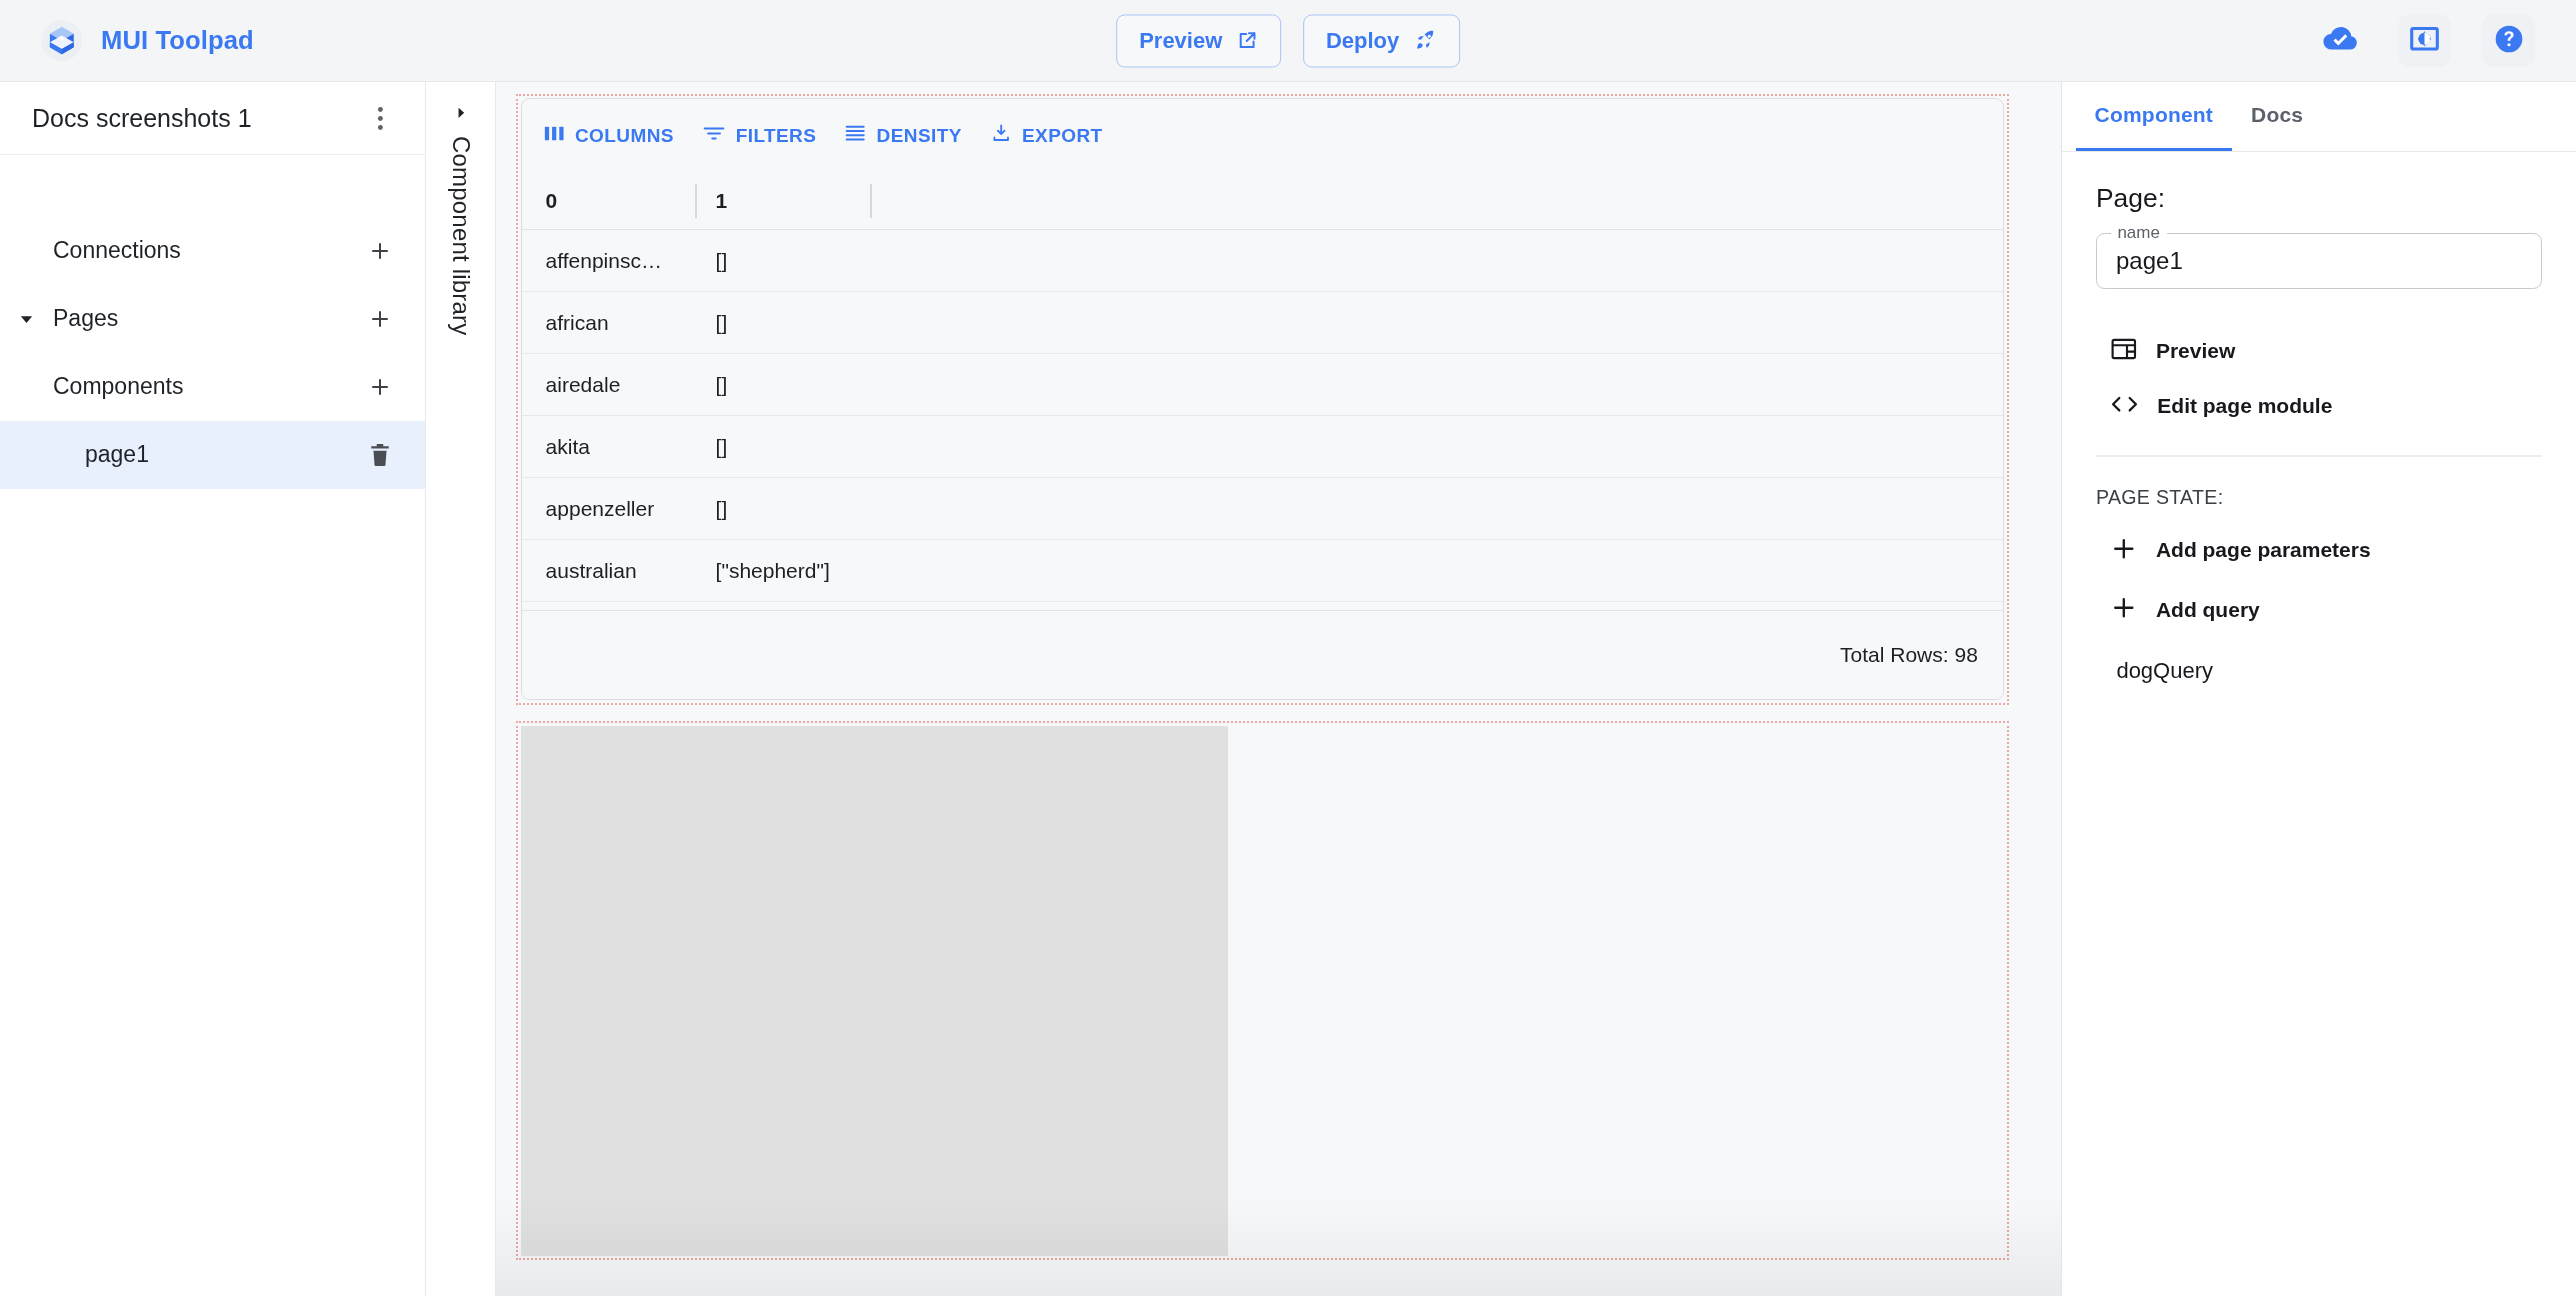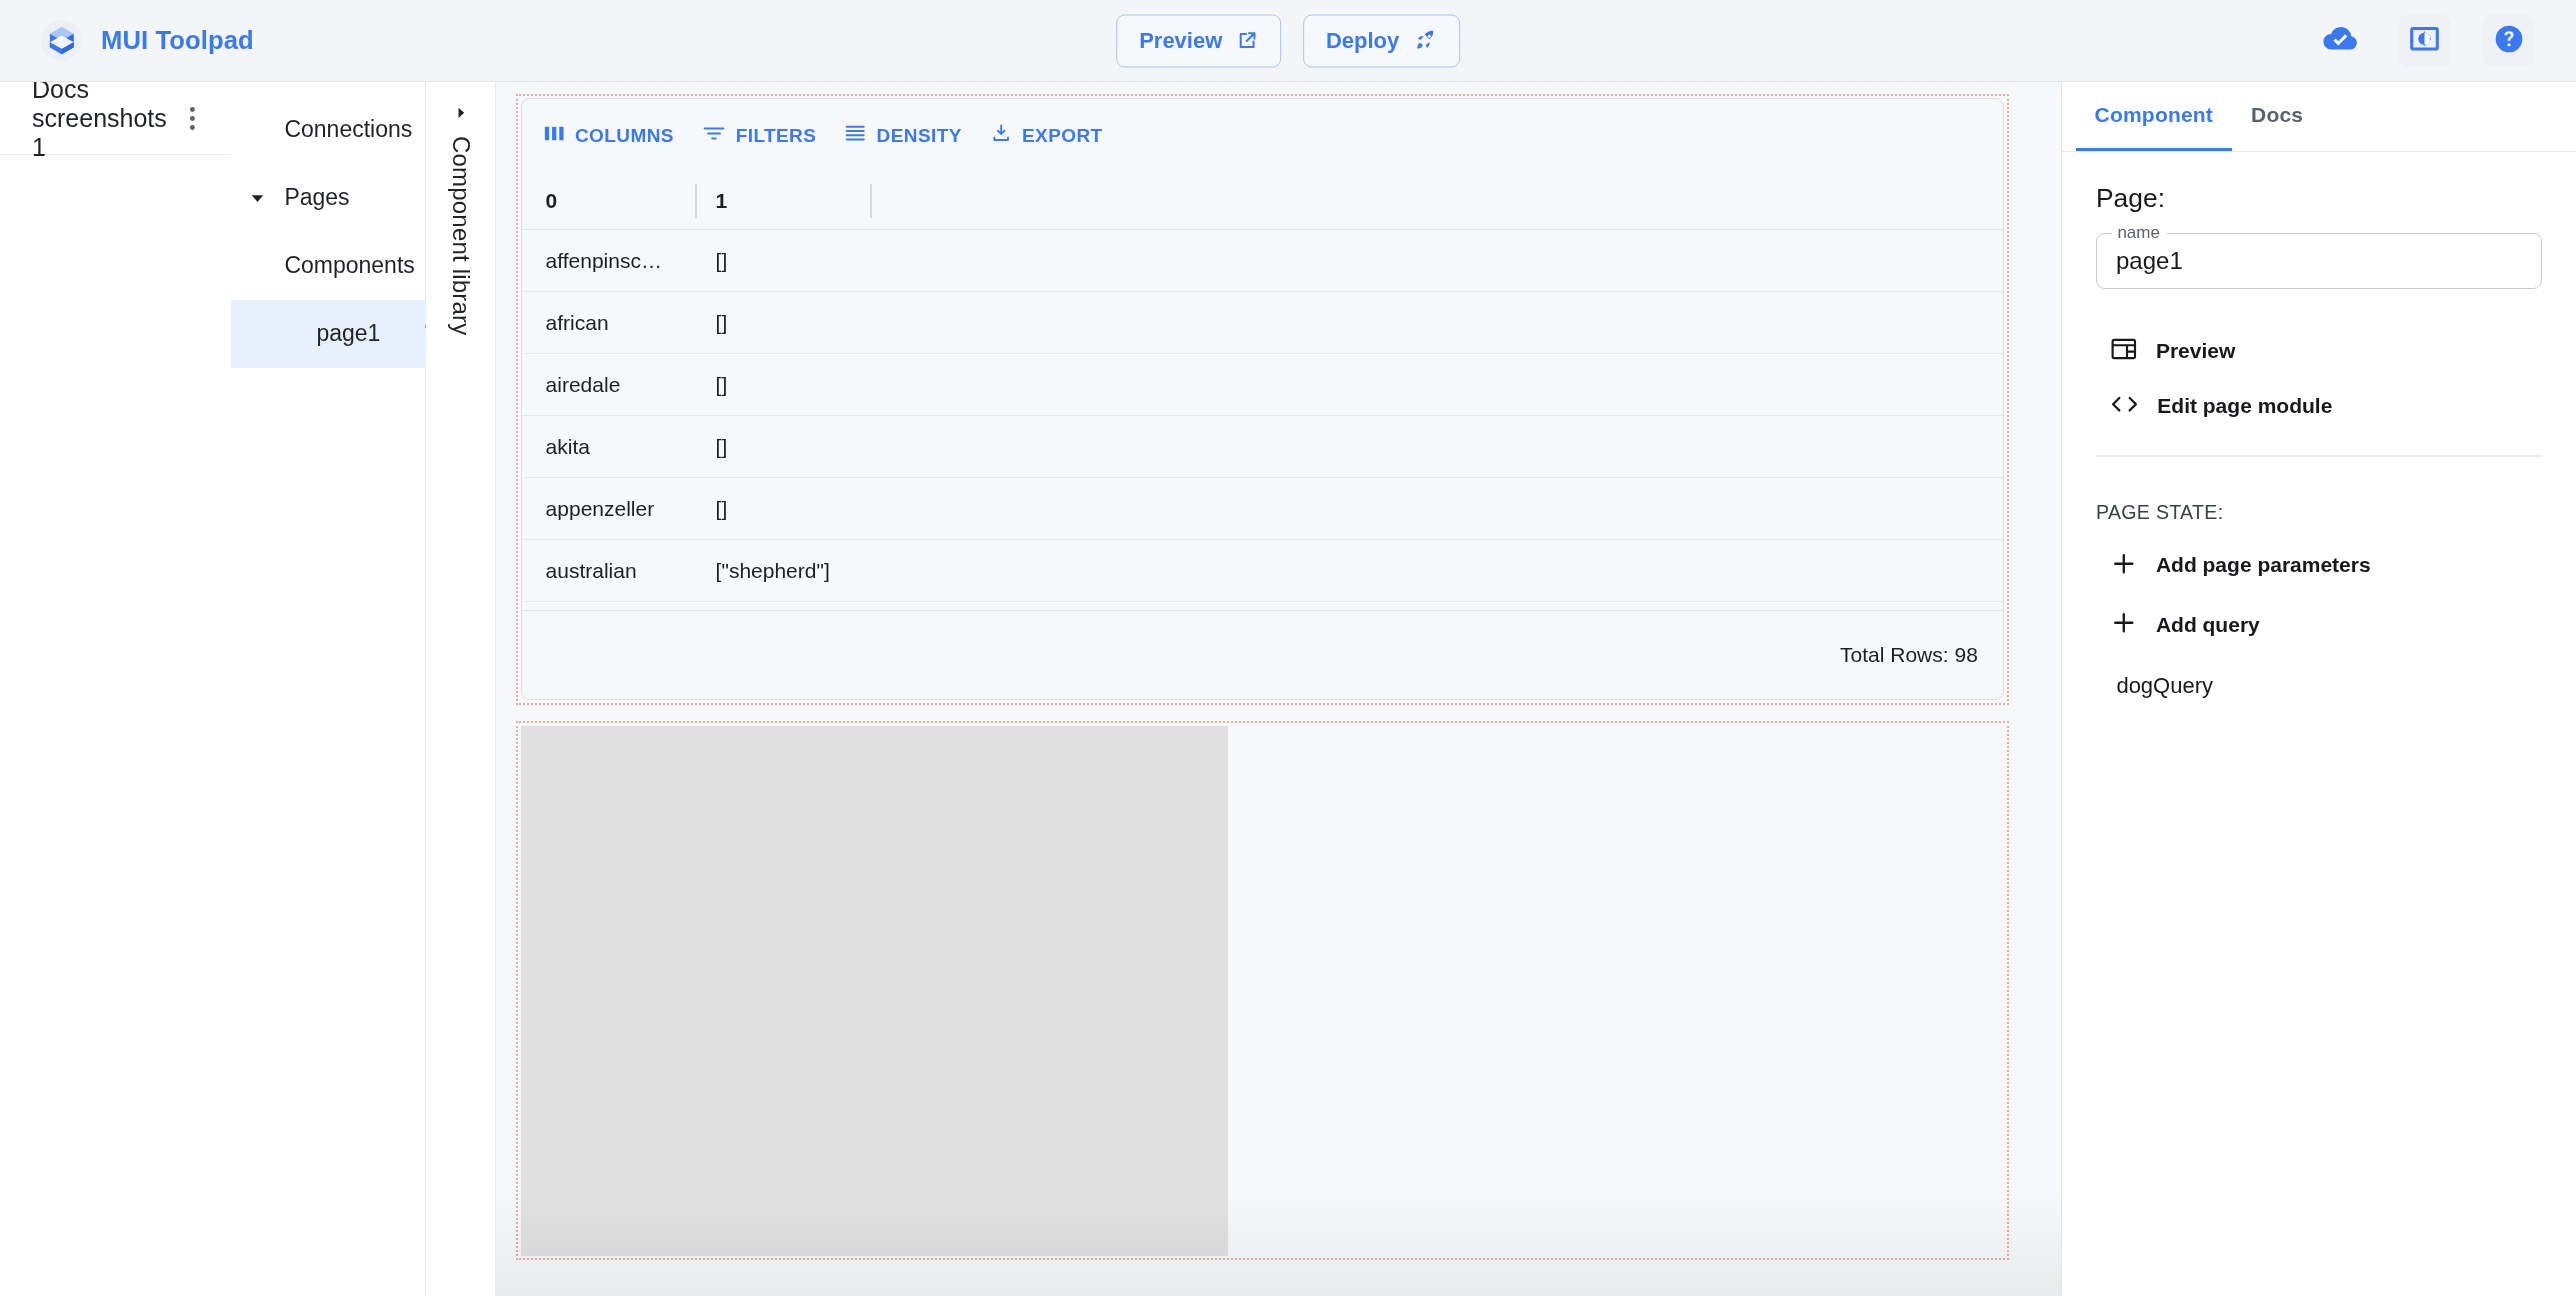--- a/index.html
+++ b/index.html
@@ -56,21 +56,21 @@
   .icon-plain { width: 53px; height: 53px; display: flex; align-items: center; justify-content: center; cursor: pointer; }
 
   
   .body { flex: 1 1 auto; display: flex; min-height: 0; }
 
   
   .sidebar {
     width: 426px; flex: 0 0 426px;
     background: #ffffff;
     border-right: 1.7px solid #e6e8eb;
-    display: flex; flex-direction: row;
+    display: flex; flex-direction: column; gap: 48px;
   }
   .sidebar-head {
     height: 73px; flex: 0 0 73px;
     display: flex; align-items: center;
     padding: 0 25.6px 0 32px;
     border-bottom: 1.7px solid #ededef;
   }
   .sidebar-title { font-size: 25px; color: #1f2328; flex: 1 1 auto; }
   .dots-btn { width: 39px; height: 39px; display: flex; align-items: center; justify-content: center; cursor: pointer; }
   .nav { padding-top: 13.6px; }
@@ -213,21 +213,21 @@
     background: #ffffff; padding: 0 6.8px;
     font-size: 17px; color: #5e636a;
   }
   .field-value { font-size: 24px; color: #17191d; }
   .rp-action {
     display: flex; align-items: center; gap: 19px;
     padding: 15.3px 0 15.3px 15.3px; cursor: pointer;
   }
   .rp-action-label { font-size: 21px; font-weight: bold; color: #17191d; }
   .rp-divider { height: 1.7px; background: #ededef; margin: 22px 0 0 0; }
-  .rp-section-title { font-size: 19.6px; color: #3b4047; letter-spacing: 0.3px; margin: 44px 0 12px 0; }
+  .rp-section-title { font-size: 19.6px; color: #3b4047; letter-spacing: 0.3px; margin: 29px 0 12px 0; }
   .rp-item { padding: 19px 0 19px 20.4px; font-size: 22px; color: #17191d; cursor: pointer; }
 </style>
 </head>
 <body>
 
 <div class="app">
 
   <div class="header">
     <div class="brand">
       <span class="brand-logo">

